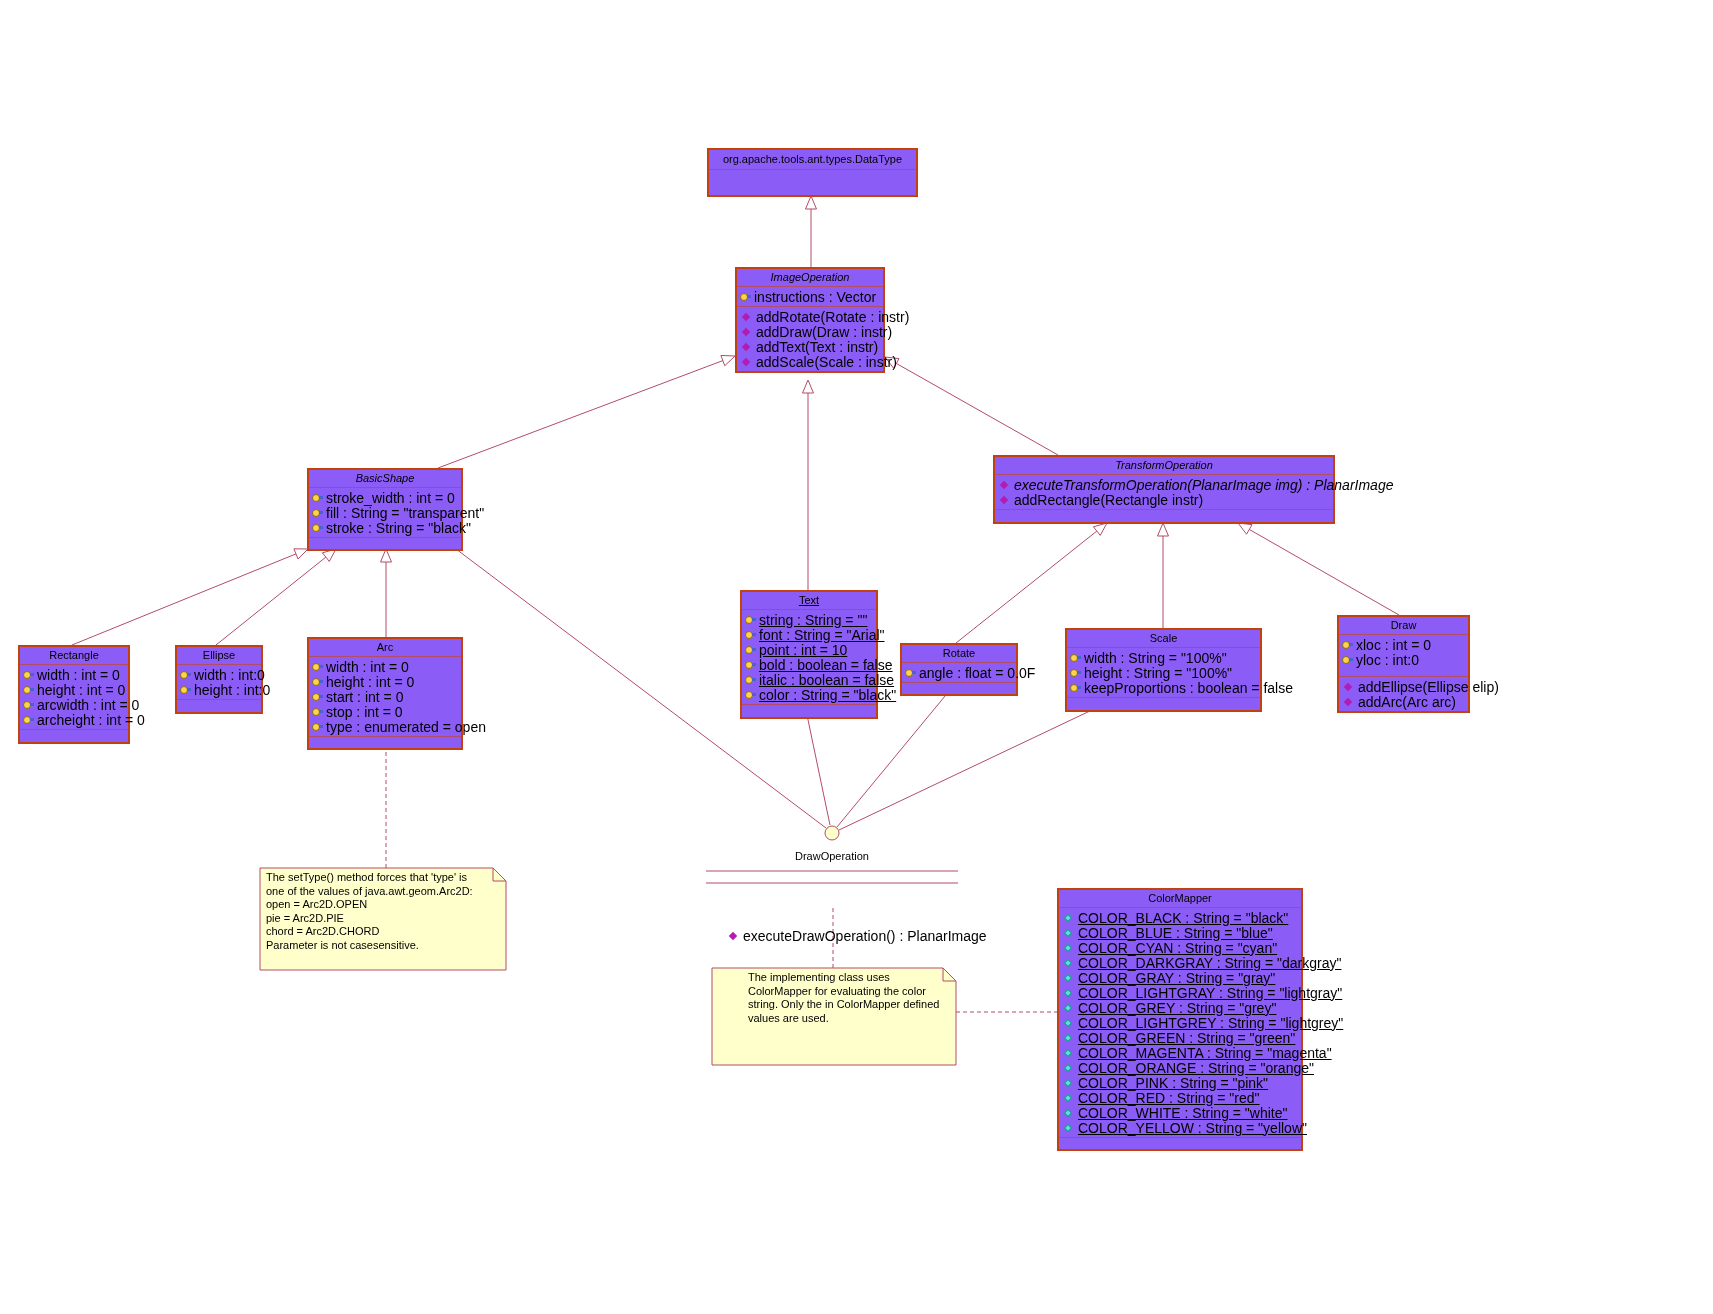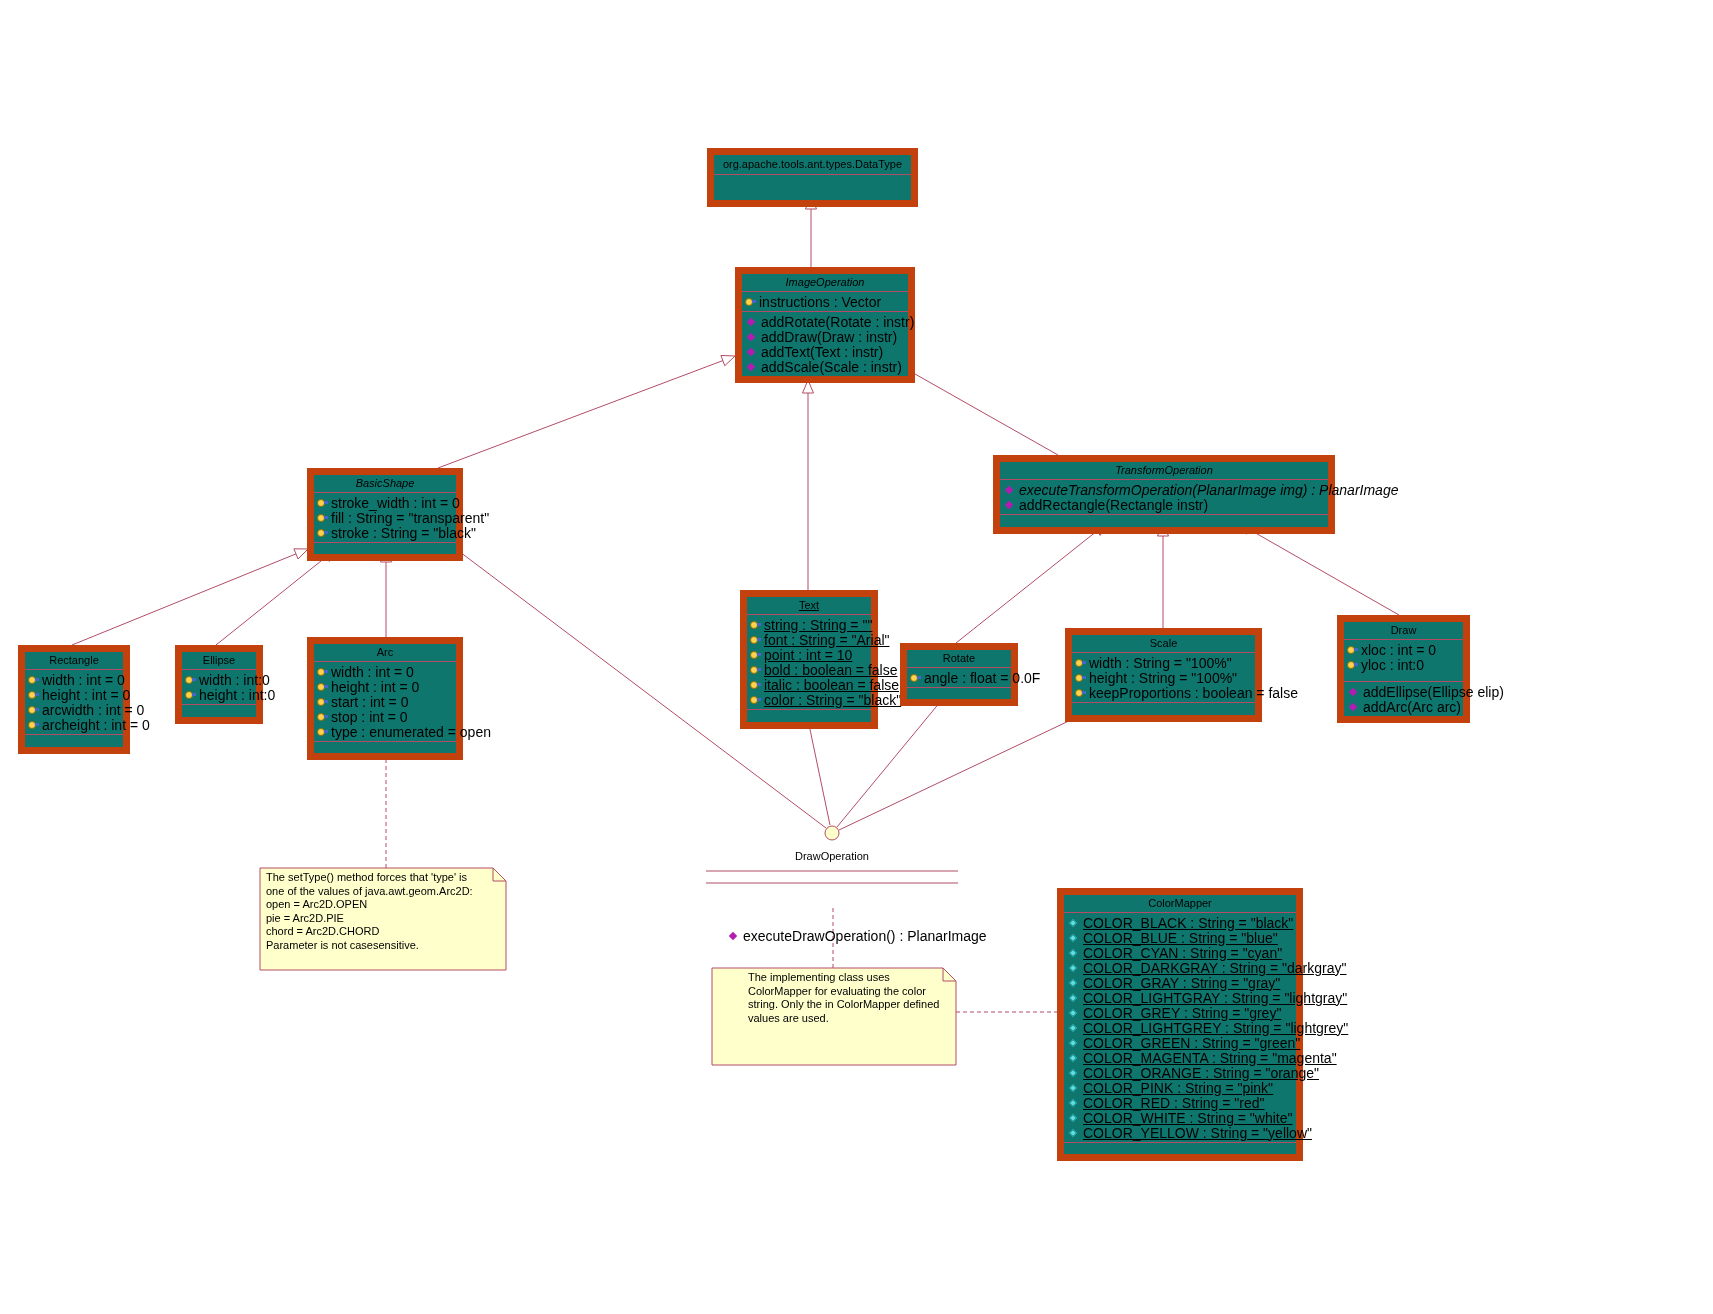--- a/index.html
+++ b/index.html
@@ -6,21 +6,21 @@
   * { margin:0; padding:0; box-sizing:border-box; }
   html,body { background:#ffffff; }
   body {
     width:1713px; height:1314px; position:relative; overflow:hidden;
     font-family:"Liberation Sans", sans-serif; font-size:11px; color:#000;
   }
   #canvas { position:absolute; left:0; top:0; width:1713px; height:1314px; }
   #wires { position:absolute; left:0; top:0; z-index:0; }
 
   .uml-class {
-    position:absolute; background:#0f766e; border:7px solid #c2410c; z-index:1;
+    position:absolute; background:#8b5cf6; border:2px solid #c2410c; z-index:1;
   }
   .uml-title {
     font-size:11px; line-height:13px; padding:2px 3px; text-align:center; white-space:nowrap; overflow:hidden;
   }
   .uml-title.abstract { font-style:italic; }
   .uml-section { border-top:1px solid #b34d66; padding:2px 3px; }
   .uml-section.pad-b { }
   .member { height:15px; display:flex; align-items:center; gap:3px; white-space:nowrap; font-size:14px; }
   .member .txt { display:inline-block; }
   .member .txt.italic { font-style:italic; }
@@ -85,21 +85,21 @@
       <circle cx="832" cy="833" r="7" fill="#FFFFCC" stroke="#B34D66"></circle>
       <line x1="706" y1="871" x2="958" y2="871" stroke="#B34D66" stroke-width="1"></line>
       <line x1="706" y1="883" x2="958" y2="883" stroke="#B34D66" stroke-width="1"></line>
     </svg>
 
   <div class="uml-class" style="left:707px;top:148px;width:211px;">
     <div class="uml-title" style="padding:3px;">org.apache.tools.ant.types.DataType</div>
     <div class="uml-section" style="height:26px;"></div>
   </div>
 
-  <div class="uml-class" style="left:735px;top:267px;width:180px;">
+  <div class="uml-class" style="left:735px;top:267px;width:150px;">
     <div class="uml-title abstract">ImageOperation</div>
     <div class="uml-section">
 
     <div class="member">
         <span class="ic ic-attr"></span>
         <span class="txt">instructions : Vector</span>
       </div>
       </div>
     <div class="uml-section pad-b">
 

